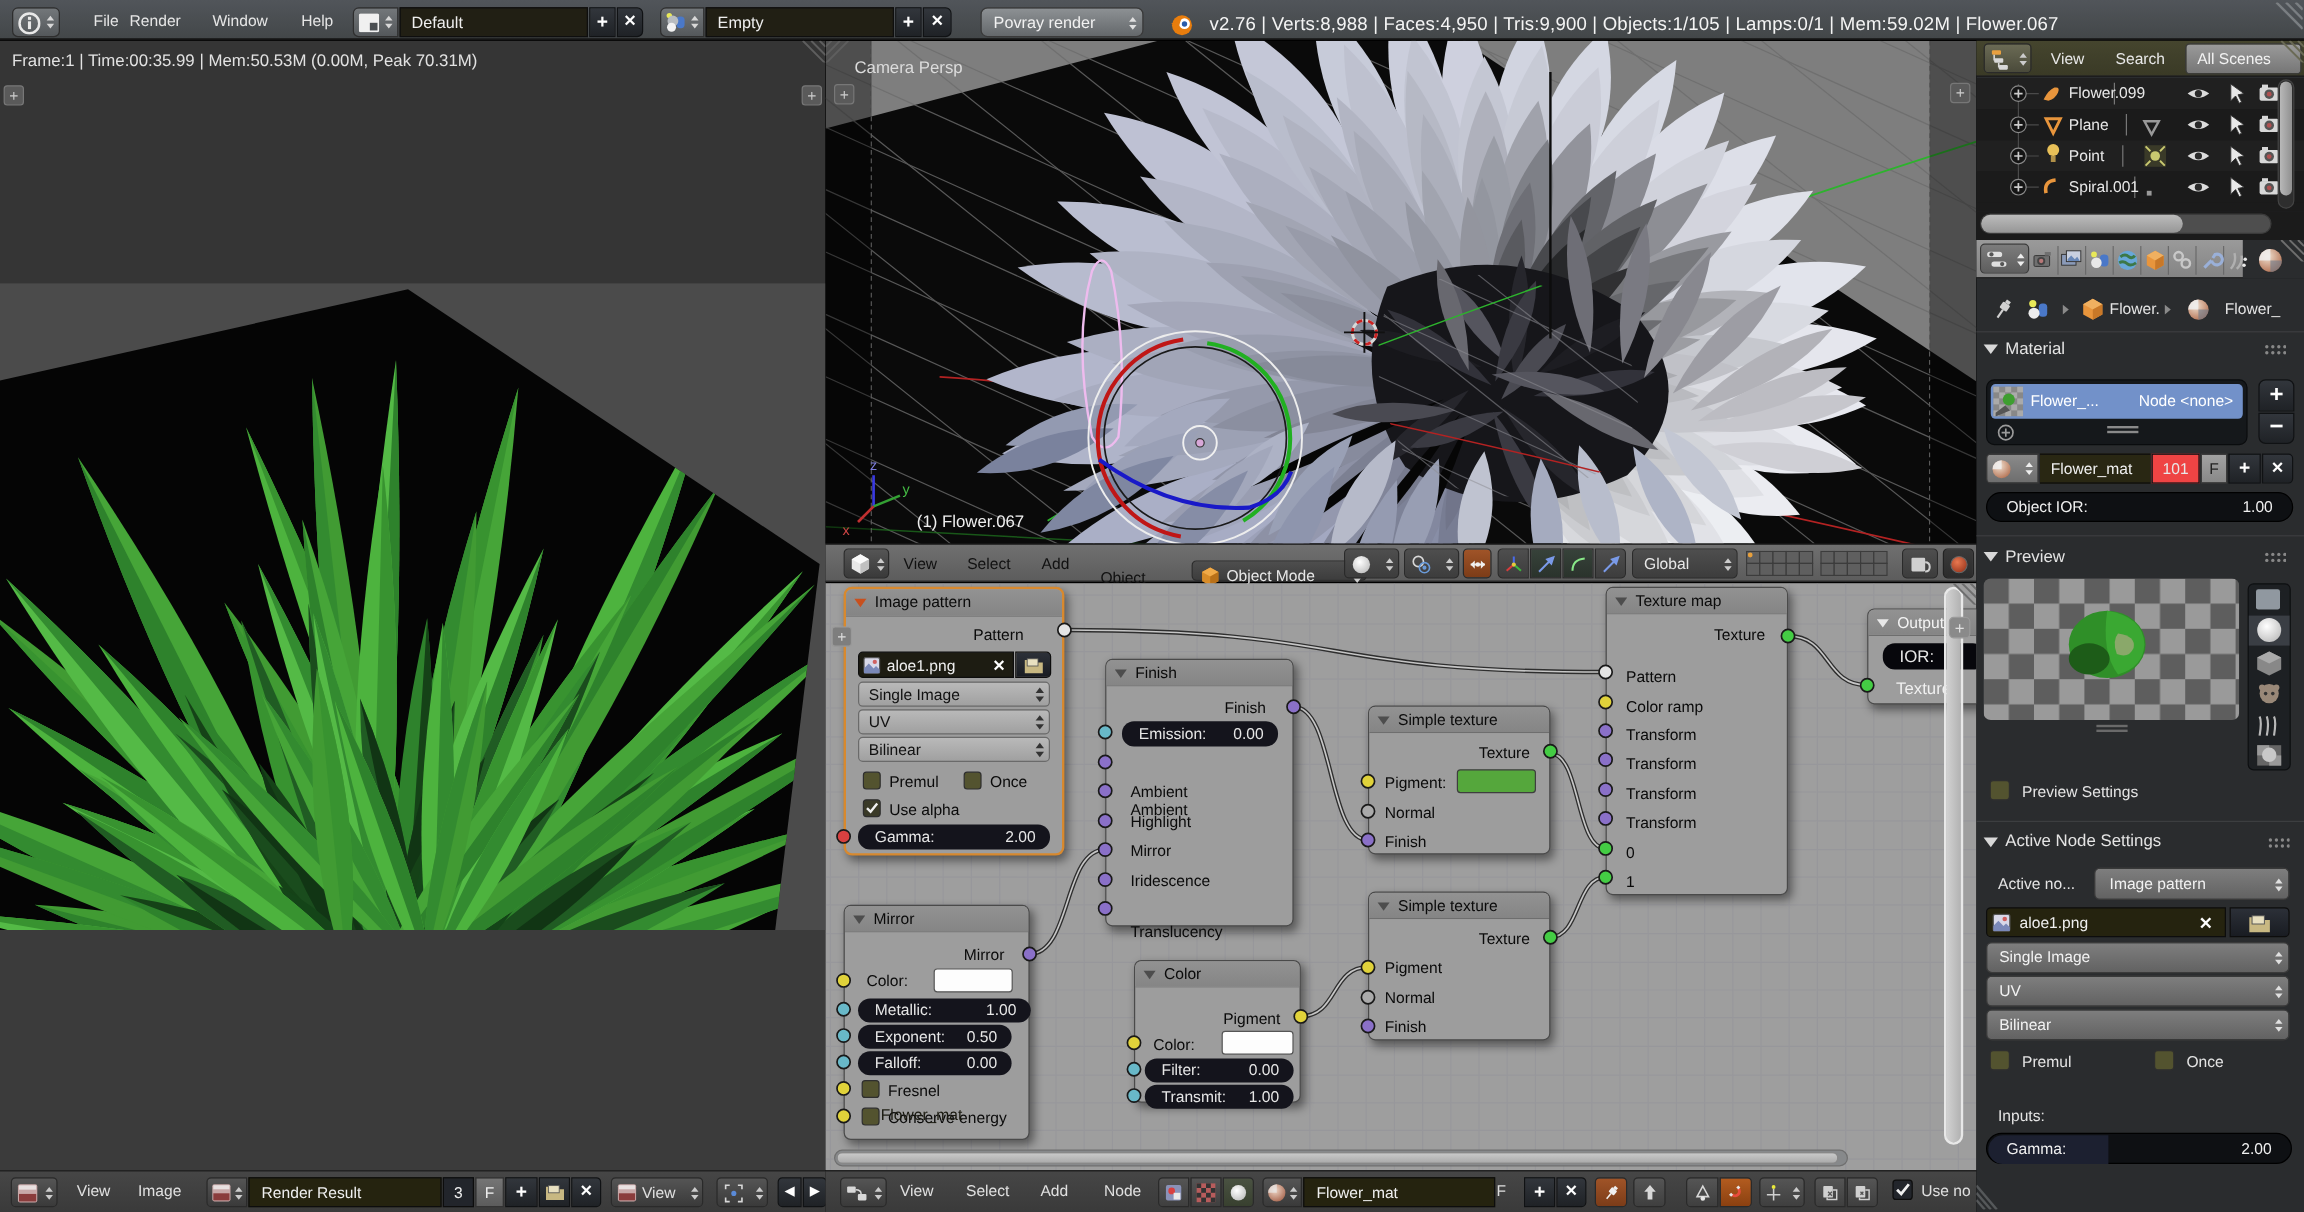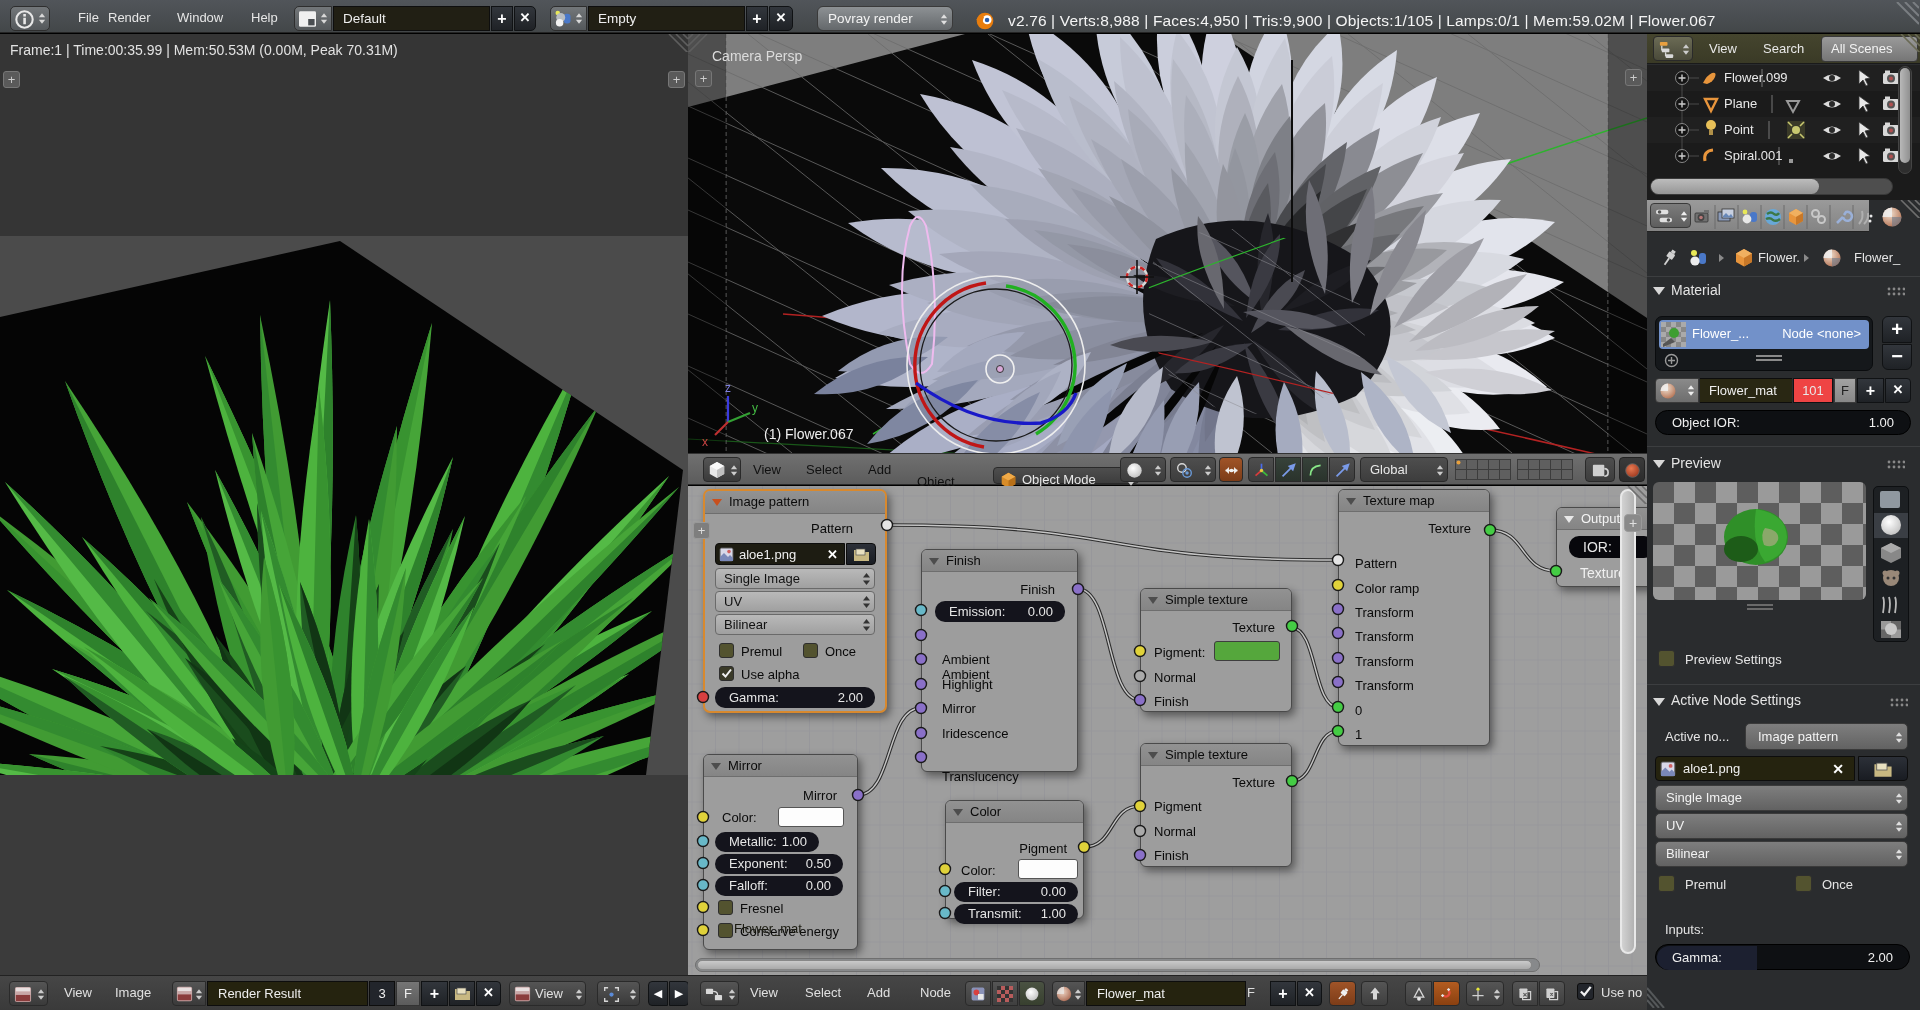--- a/index.html
+++ b/index.html
@@ -986,21 +986,21 @@
       <div class="nlabel" style="left:20px;top:176px;">Iridescence</div>
       <div class="nlabel" style="left:20px;top:200px;margin-top:19px;">Translucency</div>
     </div>
 
     <div class="node" style="left:15px;top:268px;width:155px;height:196px;">
       <div class="nhead"> Mirror</div>
         <div class="ntri"></div>
       <div class="nlabelr" style="right:20px;top:33px;">Mirror</div>
       <div class="nlabel" style="left:18px;top:55px;">Color:</div>
       <div class="abs" style="left:74px;top:52px;width:66px;height:20px;background:#fdfdfd;border:1px solid #555;border-radius:3px;"></div>
-      <div class="npill" style="left:11px;top:77px;width:104px;height:20px;line-height:20px;">
+      <div class="npill" style="left:11px;top:77px;width:144px;height:20px;line-height:20px;">
           <span class="pl">Metallic:</span>
           <span class="pr">1.00</span>
         </div>
       <div class="npill" style="left:11px;top:99px;width:128px;height:20px;line-height:20px;">
           <span class="pl">Exponent:</span>
           <span class="pr">0.50</span>
         </div>
       <div class="npill" style="left:11px;top:121px;width:128px;height:20px;line-height:20px;">
           <span class="pl">Falloff:</span>
           <span class="pr">0.00</span>

